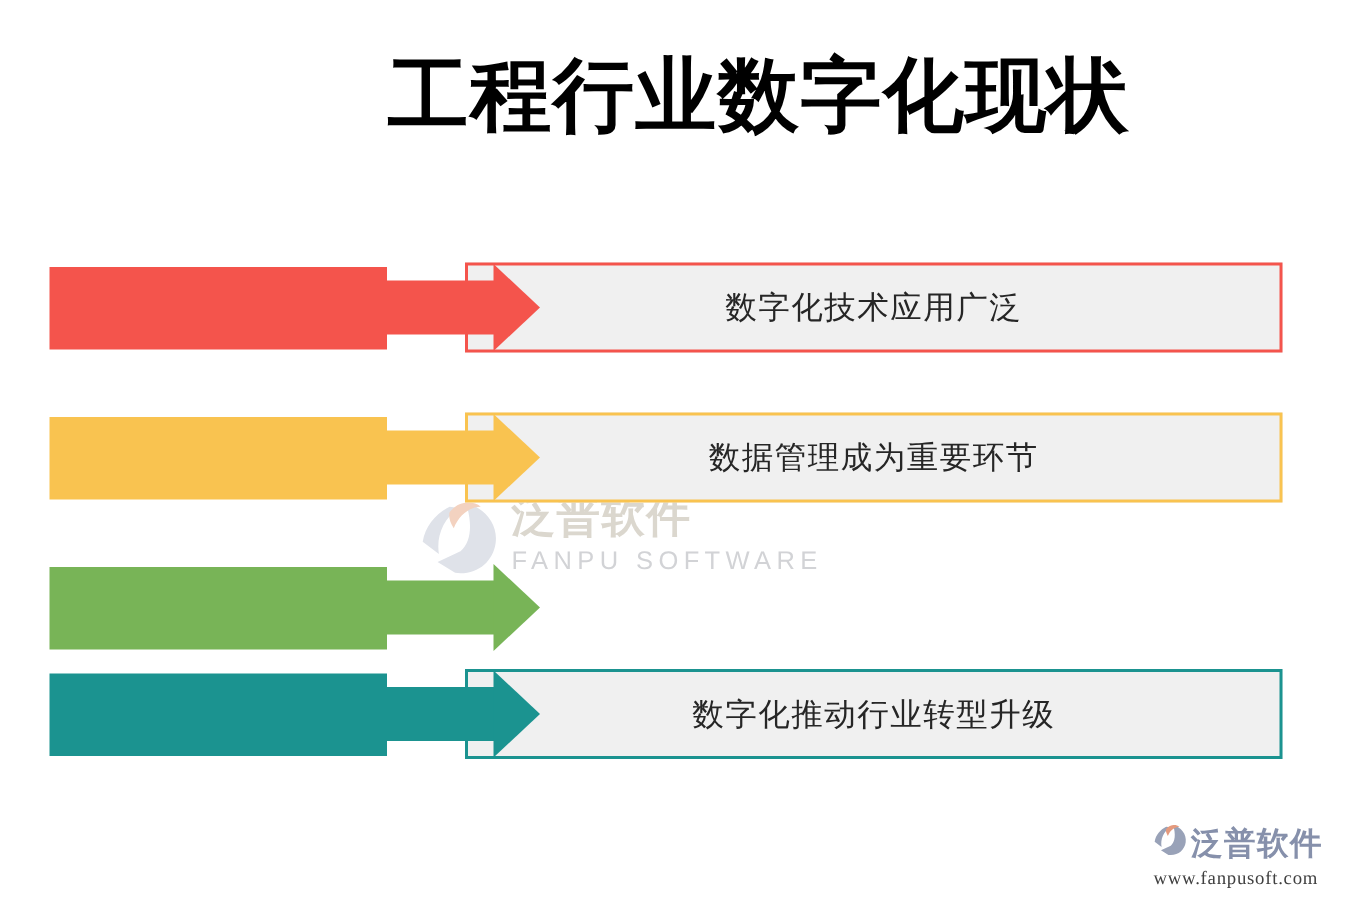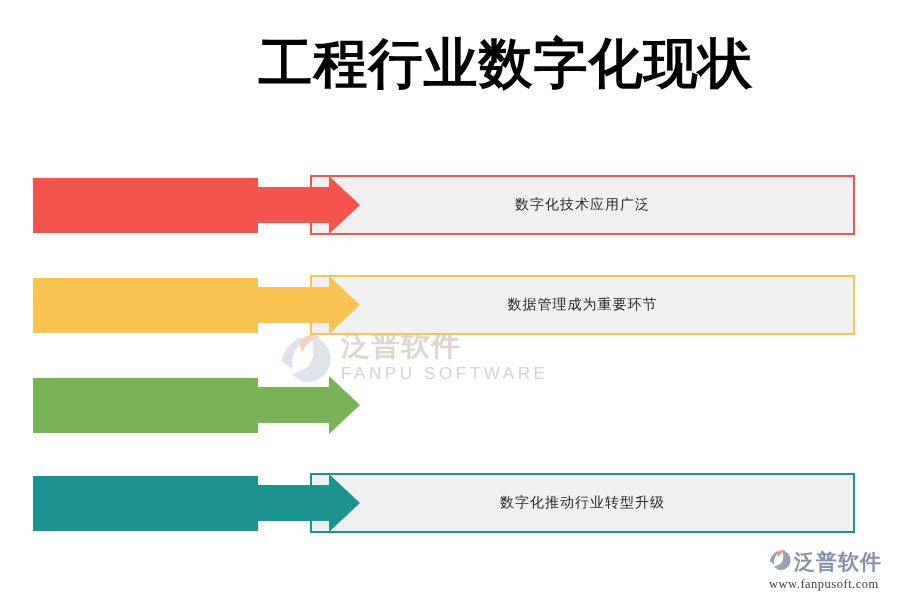--- a/index.html
+++ b/index.html
@@ -60,21 +60,21 @@
   .row { position:absolute; left:0; width:900px; height:60px; z-index:2; }
   .row .label-box {
     position:absolute; left:310px; top:0;
     width:545px; height:60px;
     box-sizing:border-box;
     background:#f0f0f0;
     border:2px solid var(--row-color);
     display:flex; align-items:center; justify-content:center;
   }
   .row .label-text {
-    font-size:14px;
+    font-size:21px;
     color:#262626;
     letter-spacing:1px;
     font-family:Liberation Mono, monospace;
     white-space:nowrap;
     text-align:right;
   }
   .row .bar {
     position:absolute; left:33px; top:3px;
     width:225px; height:55px;
     background:var(--row-color);
@@ -87,21 +87,21 @@
   .row .head {
     position:absolute; left:329px; top:1px;
     width:0; height:0;
     border-top:29px solid transparent;
     border-bottom:29px solid transparent;
     border-left:31px solid var(--row-color);
   }
   .row-1 { top:175px; }
   .row-2 { top:275px; }
   .row-3 { top:375px; }
-  .row-4 { top:473px; }
+  .row-4 { top:446px; }
 
   
   .footer-brand {
     position:absolute;
     left:769px; top:548px;
     z-index:3;
   }
   .fb-top { display:flex; align-items:center; gap:2px; }
   .fb-name {
     font-family:"Liberation Sans", sans-serif;

